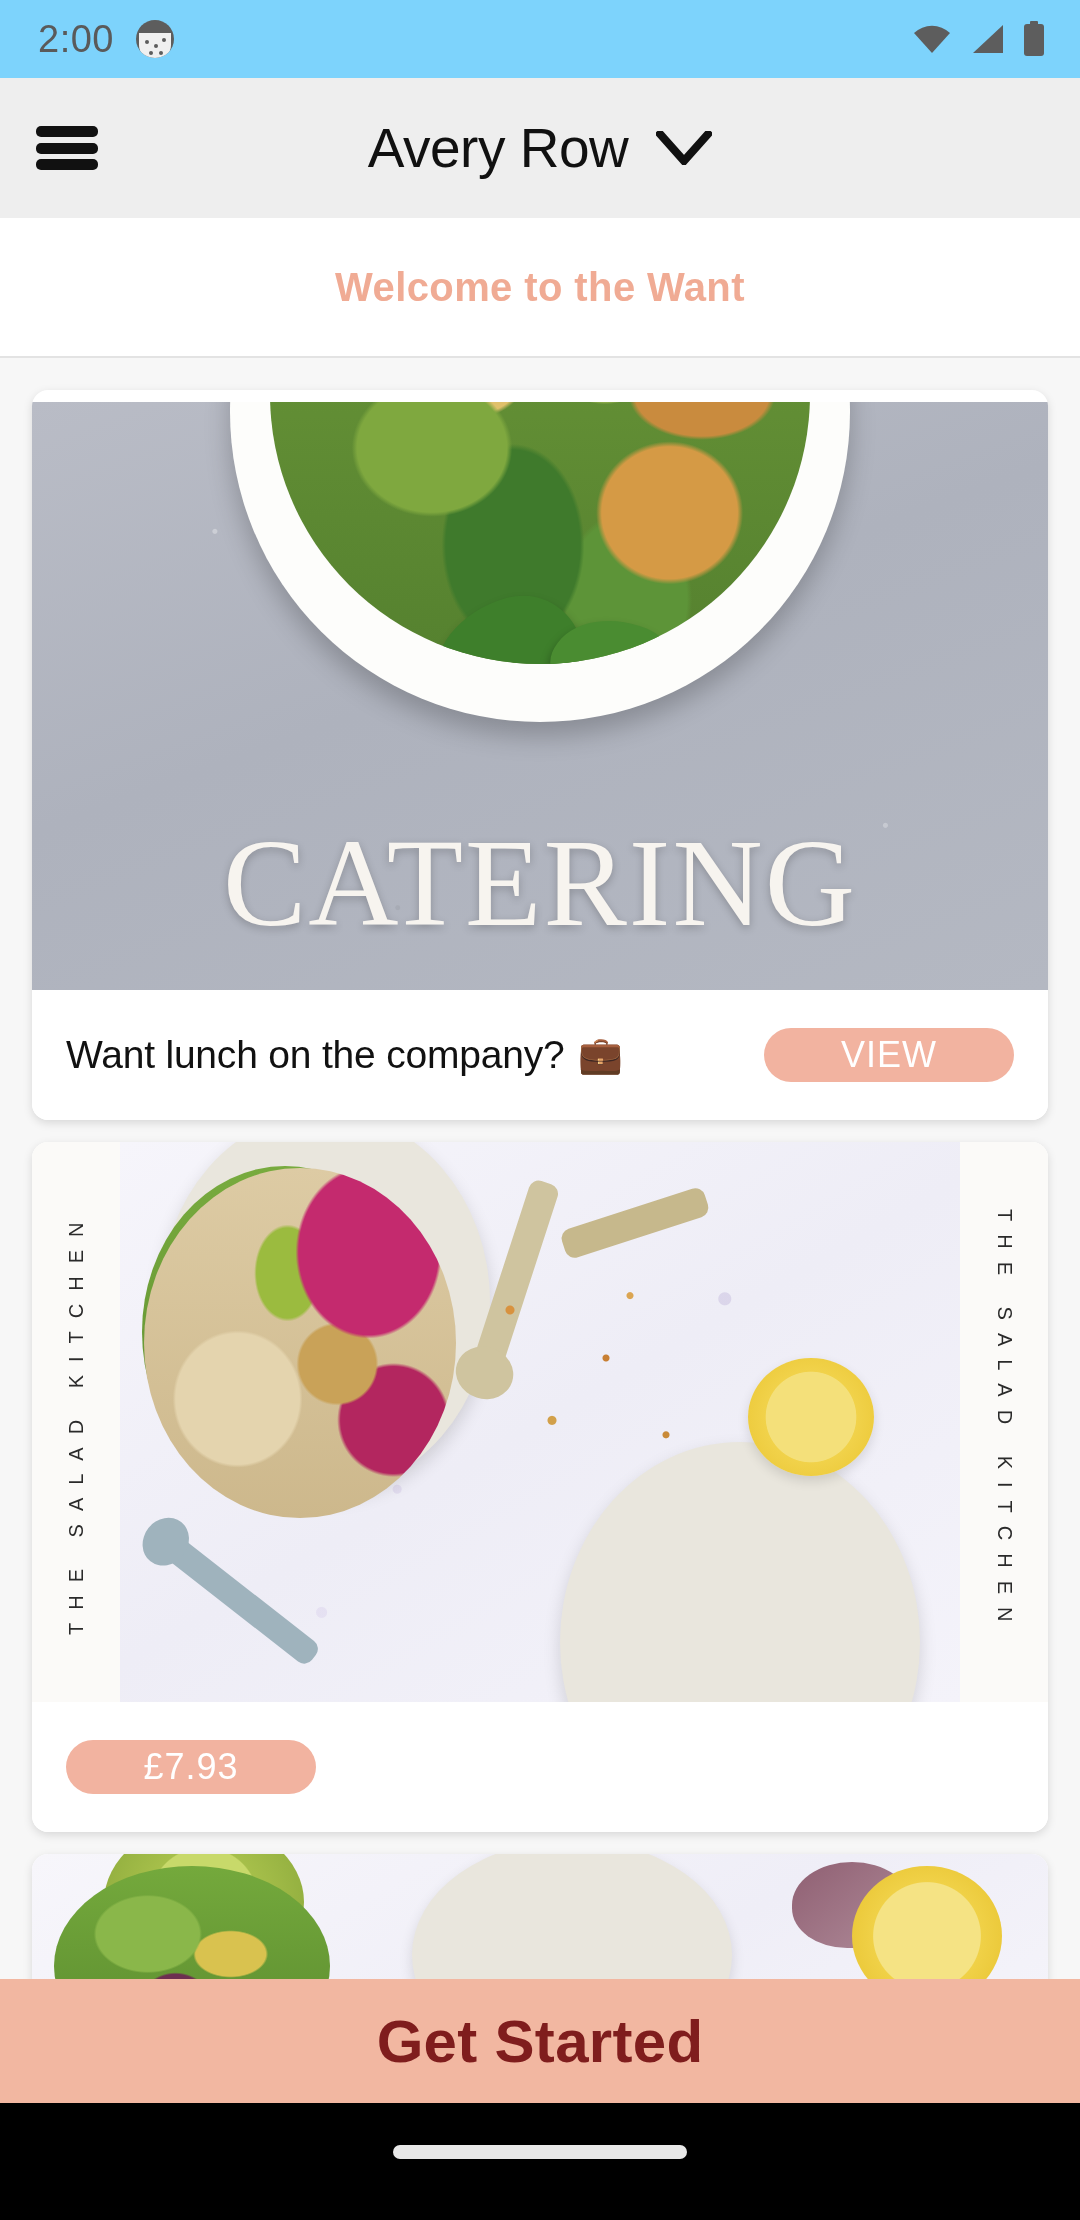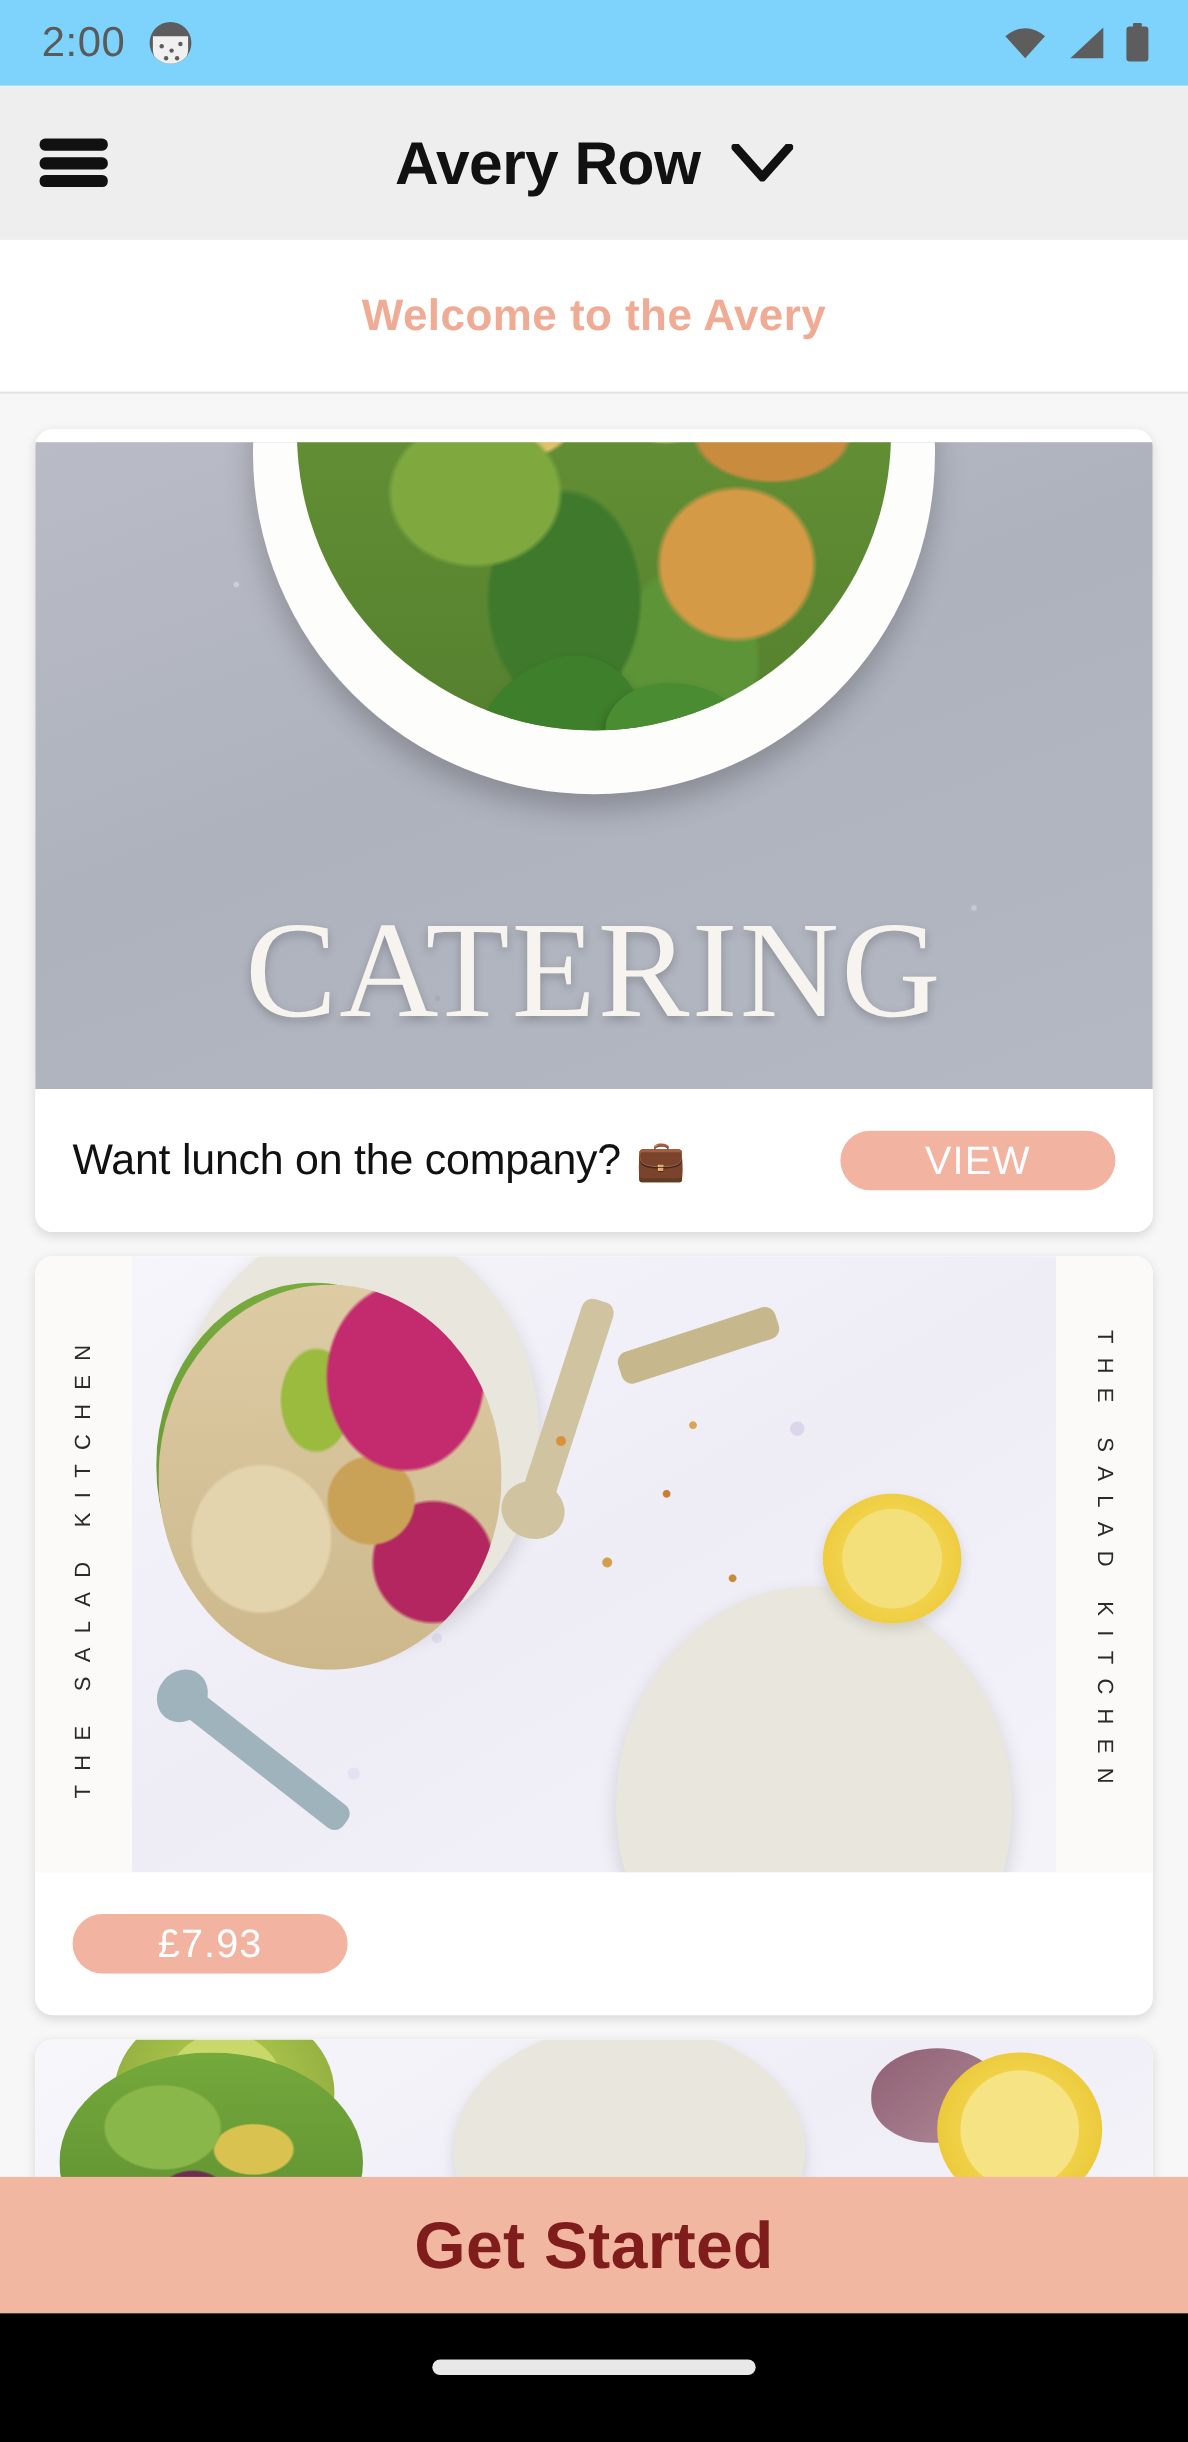--- a/index.html
+++ b/index.html
@@ -49,21 +49,21 @@
     width:62px; height:44px; display:flex; flex-direction:column;
     justify-content:space-between; cursor:pointer;
   }
   .hamburger span{ display:block; height:11px; background:#111; border-radius:5px; }
   .appbar-center{
     position:absolute; left:0; right:0; top:0; bottom:0;
     display:flex; align-items:center; justify-content:center; gap:28px;
     pointer-events:none;
   }
   .appbar-title{
-    font-size:55px; font-weight:bold; color:#111; letter-spacing:-.5px;
+    font-size:55px; font-weight:normal; color:#111; letter-spacing:-.5px;
   }
   .chev-down{ width:56px; height:34px; pointer-events:auto; }
 
   
   .welcome-bar{
     height:140px; background:#ffffff;
     display:flex; align-items:center; justify-content:center;
     border-bottom:2px solid #e3e3e3;
   }
   .welcome-text{
@@ -313,21 +313,21 @@
     <span class="appbar-title">Avery Row</span>
     <span class="chev-down">
       <svg width="56" height="34" viewBox="0 0 56 34">
           <path d="M4 3 L28 30 L52 3" stroke="#111" stroke-width="8" fill="none" stroke-linecap="square"></path>
         </svg>
     </span>
   </div>
 </div>
 
 <div class="welcome-bar">
-  <span class="welcome-text">Welcome to the Avery</span>
+  <span class="welcome-text">Welcome to the Want</span>
 </div>
 
 <div class="scroll">
 
   <div class="card">
     <div class="card-media media-catering">
       <div class="bowl"></div>
       <div class="bowl-inner">
         <div class="leaf"></div>
         <div class="leaf leaf2"></div>

